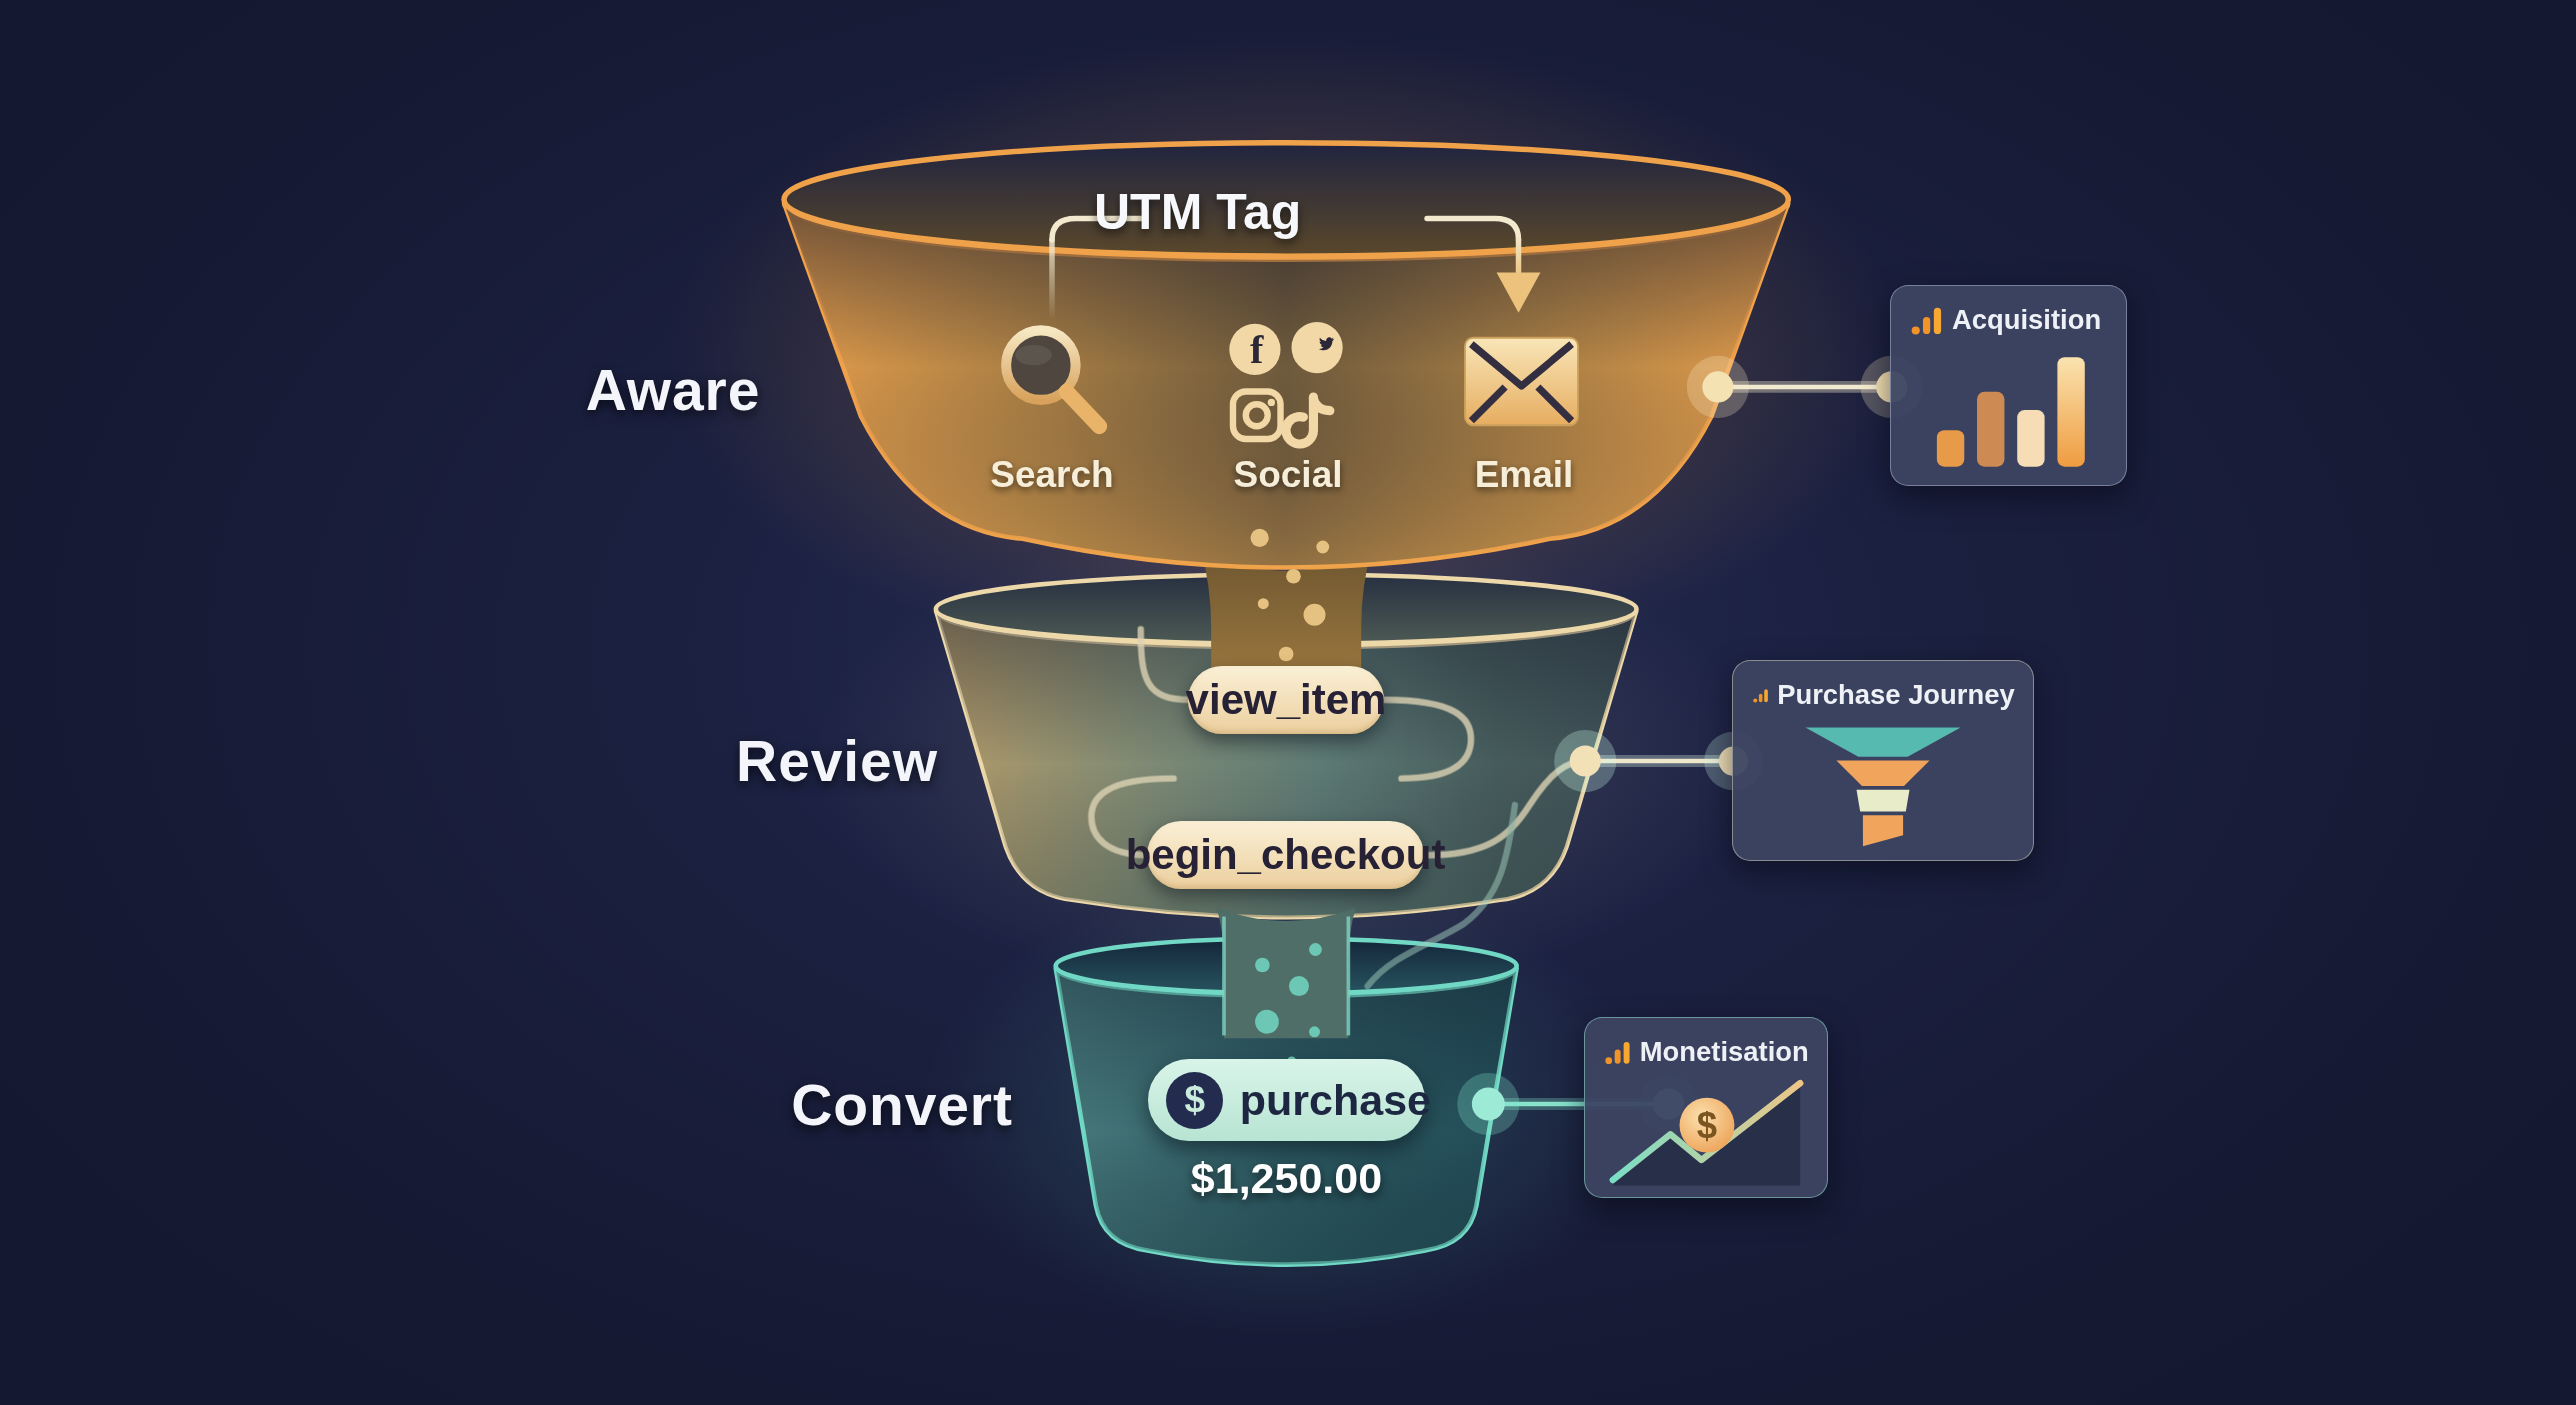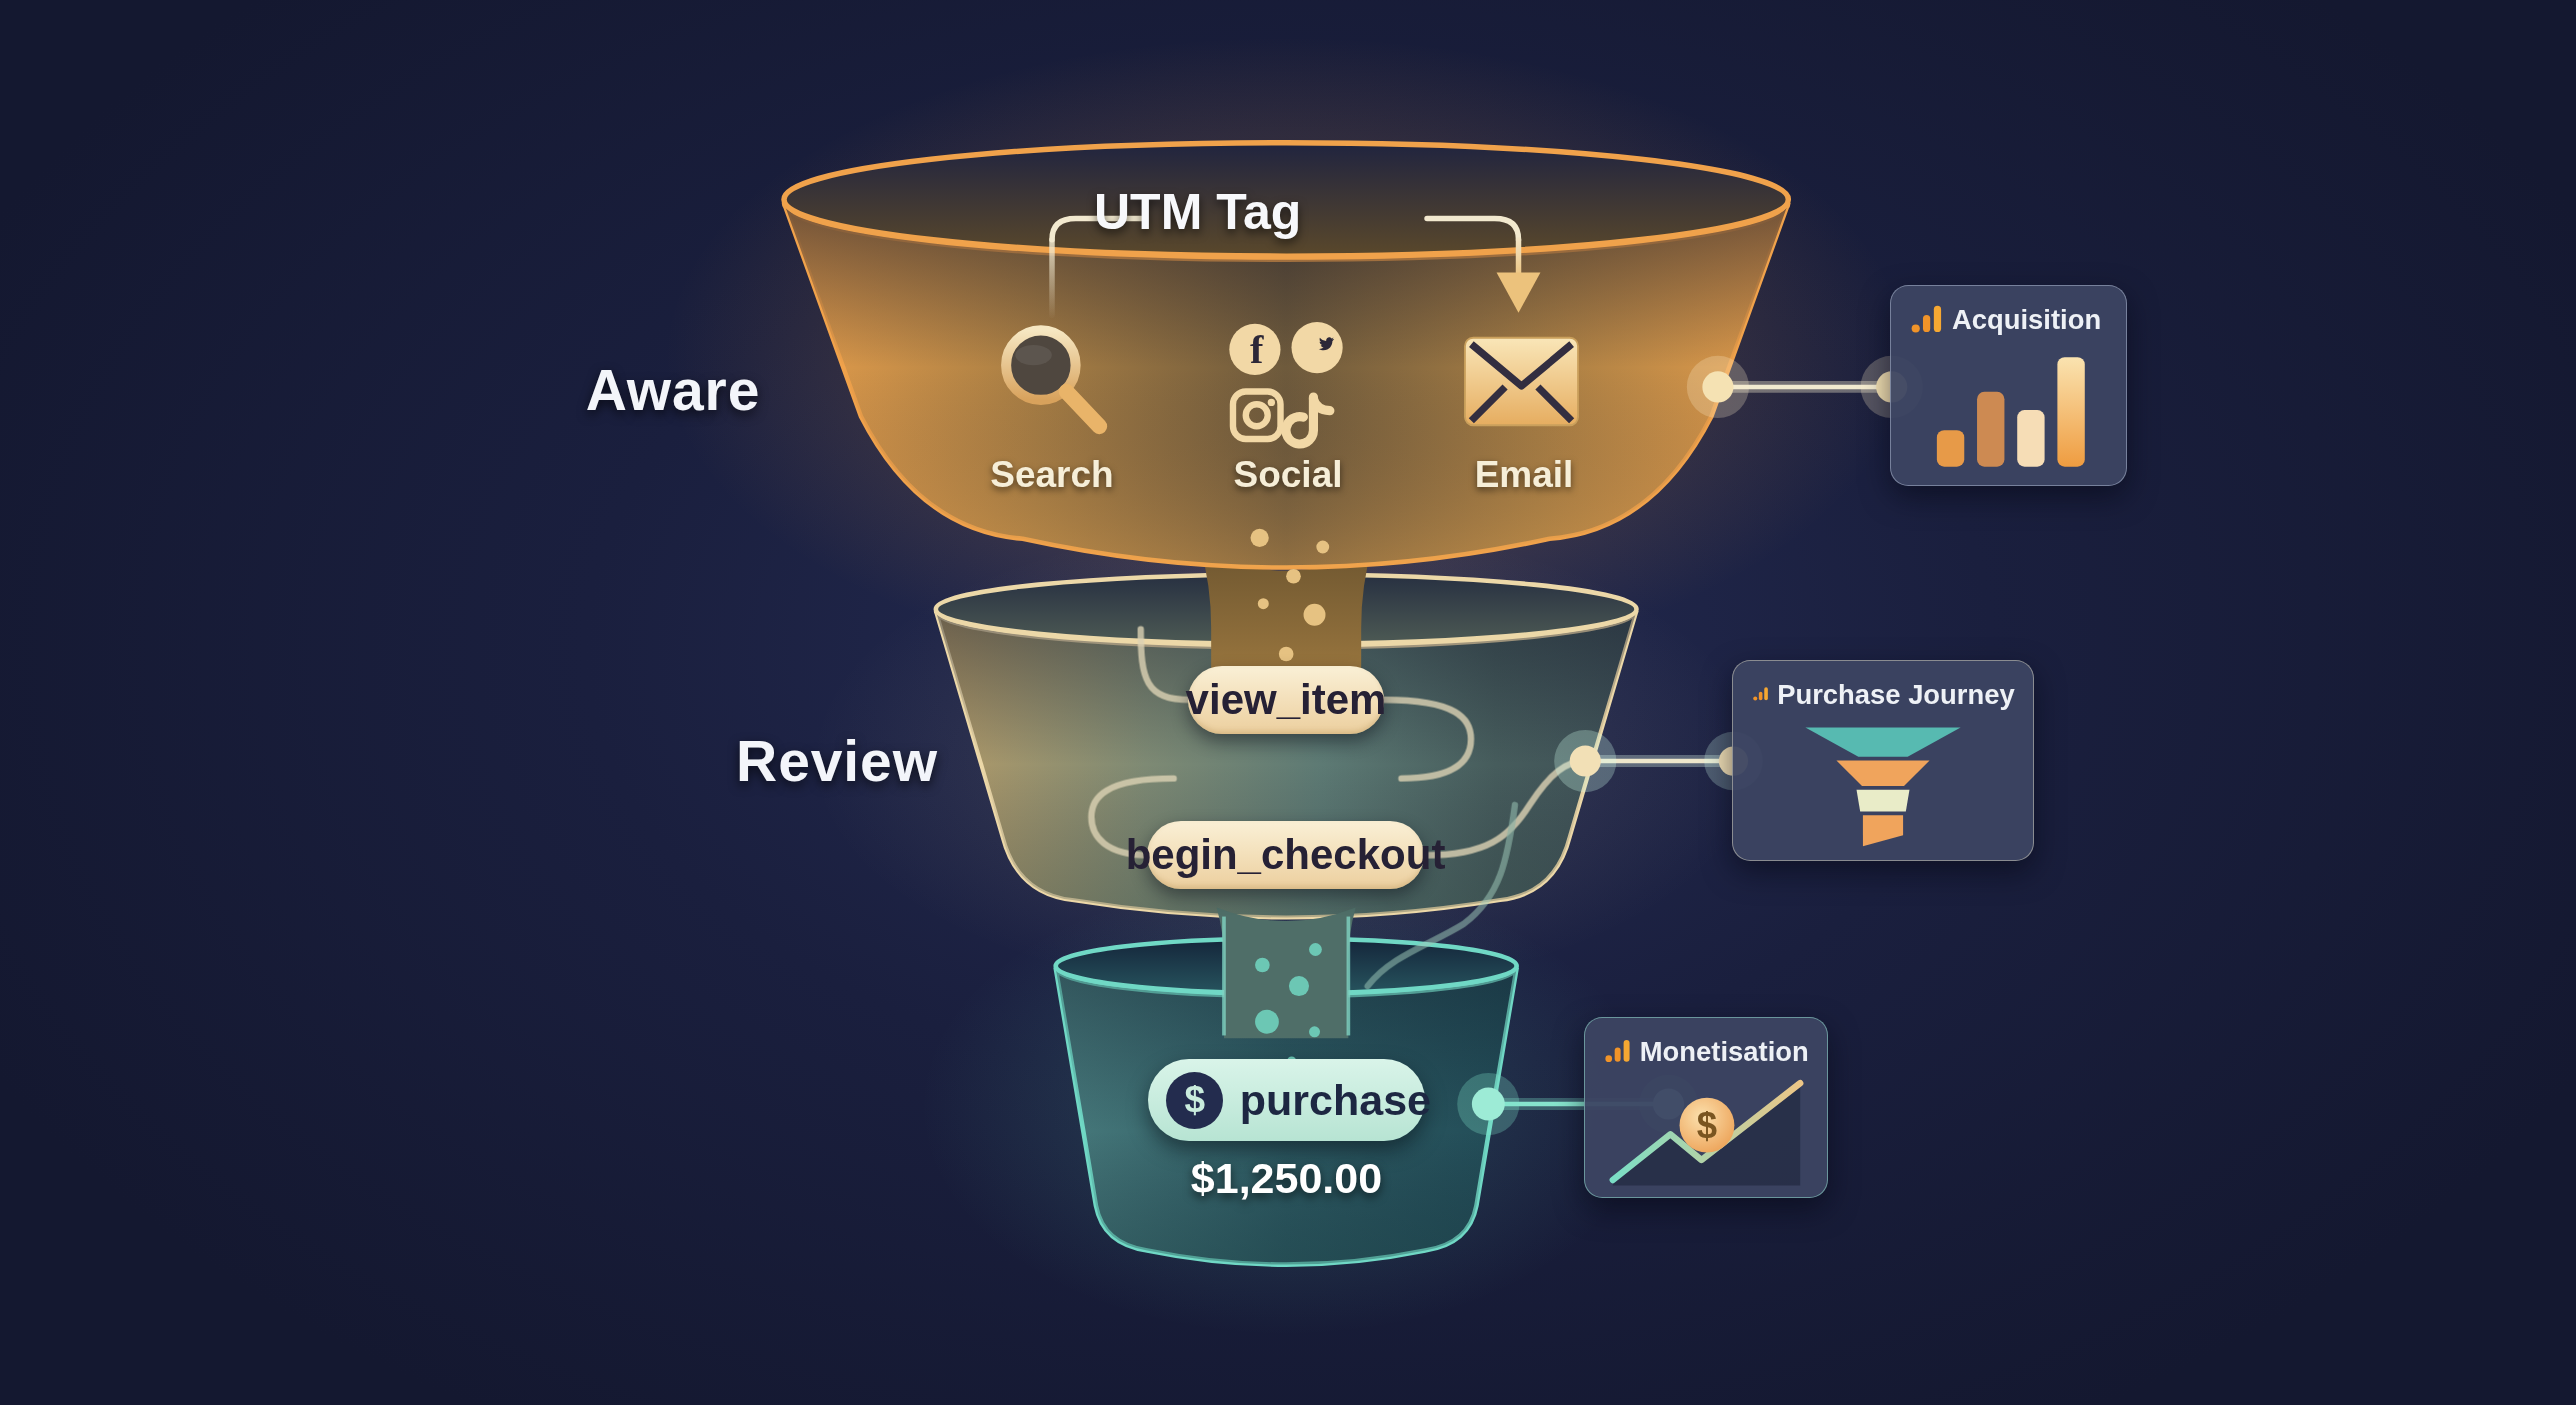--- a/index.html
+++ b/index.html
@@ -40,21 +40,21 @@
   }
   .purchase-pill .ptext{color:#1d2742;font-weight:bold;font-size:43px;}
   .amount{
     color:#ffffff;font-size:43px;font-weight:bold;width:293px;text-align:center;
     text-shadow:0 3.7px 9.1px rgba(0,0,0,.6);
   }
   .card{
     position:absolute;background:rgba(60,68,98,.95);border-radius:18.3px;
     box-shadow:0 11px 29px rgba(5,8,20,.55);display:flex;flex-direction:column;
   }
-  .card .hdr{display:flex;gap:8px;padding:18.3px 18.3px 0 20px;}
+  .card .hdr{display:flex;align-items:center;gap:8px;padding:18.3px 18.3px 0 20px;}
   .card .title{color:#eef1f6;font-size:27.4px;font-weight:600;white-space:nowrap;}
   .card .body{flex:1;display:flex;align-items:center;justify-content:center;}
   .card-acquisition{border:1.8px solid rgba(172,182,206,.55);}
   .card-journey{border:1.8px solid rgba(205,202,186,.55);}
   .card-monetisation{border:1.8px solid rgba(140,206,196,.6);}
 </style>
 </head>
 <body>
 
 <div class="stage">
@@ -217,20 +217,21 @@
       <line x1="1627" y1="1207" x2="1824" y2="1207" stroke="#86e4cd" stroke-width="5"></line>
       <circle cx="1627" cy="1207" r="34" fill="rgba(130,230,205,.28)"></circle>
         <circle cx="1627" cy="1207" r="18" fill="#9debd6"></circle>
       <circle cx="1824" cy="1207" r="32" fill="rgba(130,230,205,.25)"></circle>
         <circle cx="1824" cy="1207" r="17" fill="#9debd6"></circle>
     </g>
   </svg>
 
   <div class="abs stage-label" style="left:481px;top:357px;">Aware</div>
   <div class="abs stage-label" style="left:645px;top:728px;">Review</div>
+  <div class="abs stage-label" style="left:710px;top:1072px;">Convert</div>
 
   <div class="abs utm-label" style="left:1094px;top:183px;">UTM Tag</div>
 
   <div class="abs" style="left:986px;top:322px;">
     <svg width="139" height="121" viewBox="0 0 152 132">
       <defs>
         <linearGradient id="glassG" x1="0" y1="0" x2="0" y2="1">
           <stop offset="0" stop-color="#f6e7c2"></stop>
             <stop offset="1" stop-color="#d8a25c"></stop>
         </linearGradient>

